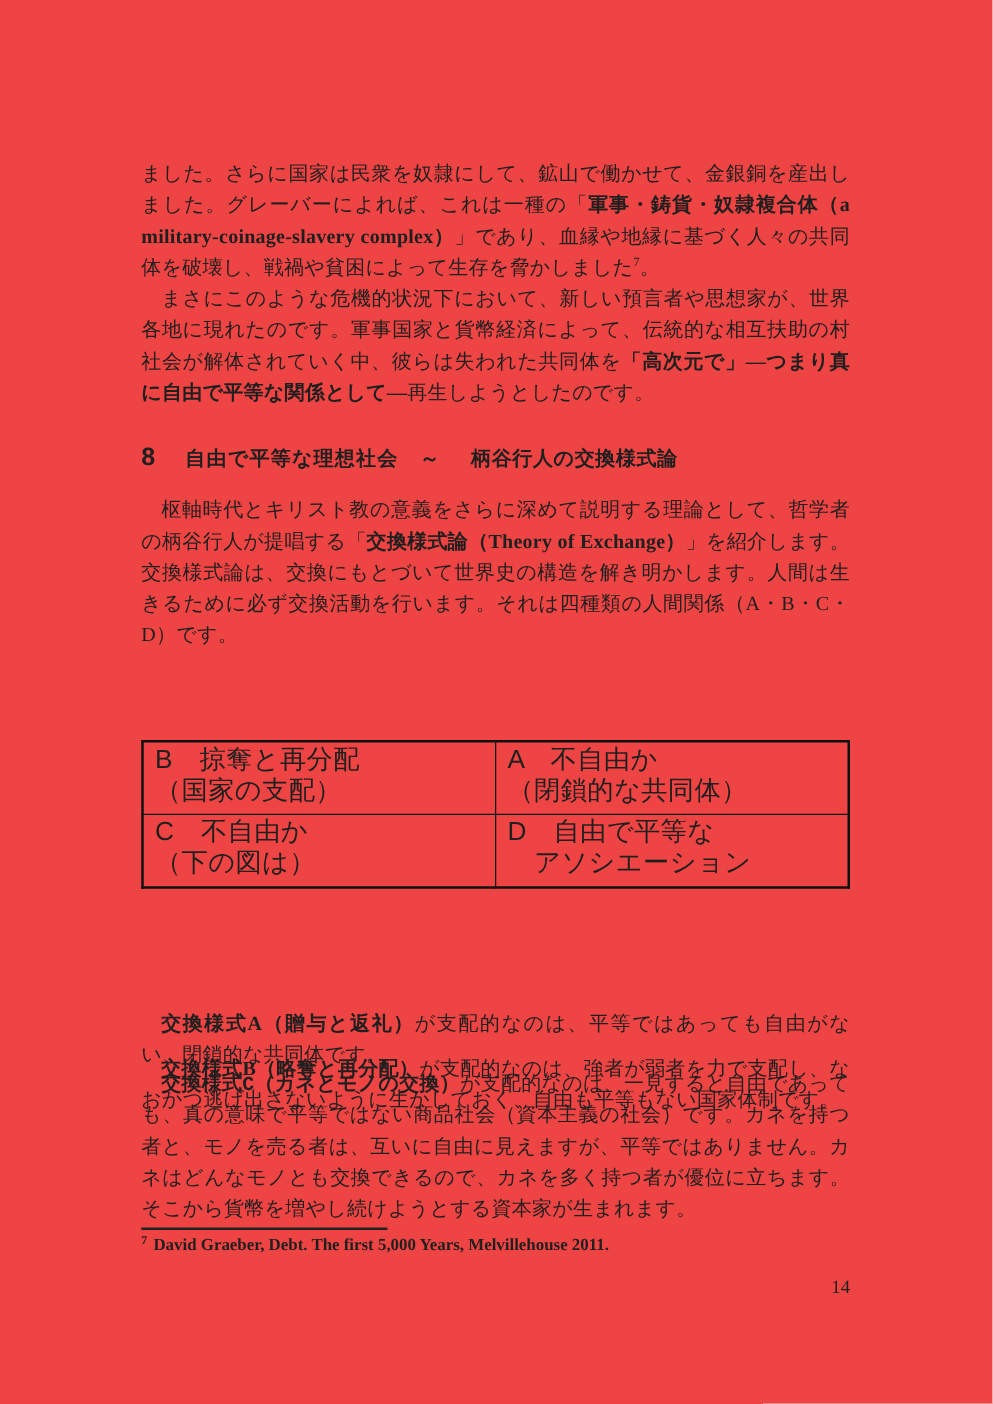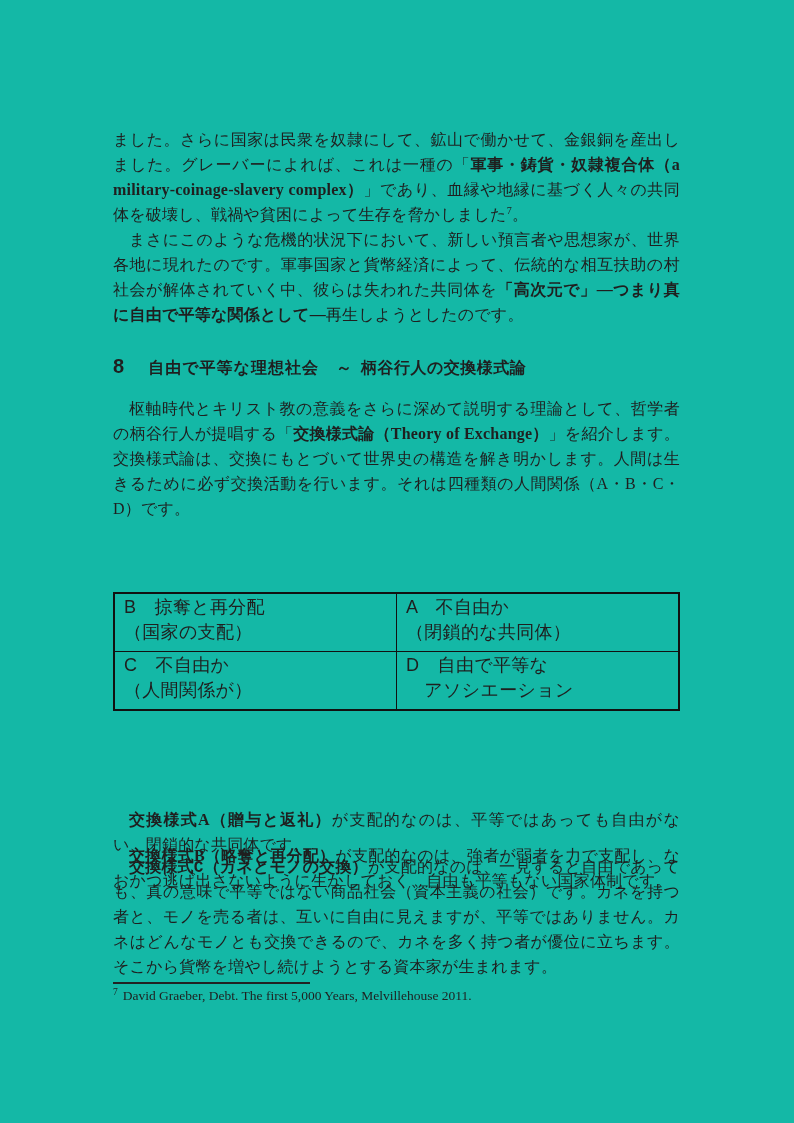--- a/index.html
+++ b/index.html
@@ -4,21 +4,21 @@
 <style>
   html, body {
     margin: 0;
     padding: 0;
     background: #ffffff;
   }
   .page {
     position: relative;
     width: 794px;
     height: 1123px;
-    background: #14b8a6;
+    background: #ef4444;
     color: #1f1f1f;
     font-family: "Liberation Serif", "DejaVu Serif", serif;
     overflow: hidden;
   }
   p.body {
     position: absolute;
     left: 113px;
     width: 567px;
     margin: 0;
     font-size: 16px;
@@ -47,58 +47,59 @@
     left: 113px;
     top: 351px;
     width: 567px;
     margin: 0;
     font-family: "Liberation Sans", "DejaVu Sans", sans-serif;
     font-weight: bold;
     white-space: nowrap;
   }
   .h-num   { font-size: 20px; margin-right: 24px; }
   .h-title { font-size: 16px; letter-spacing: 1px; }
-  .h-sub   { font-size: 16px; margin-left: 8px; letter-spacing: 0.5px; }
+  .h-sub   { font-size: 16px; margin-left: 24px; letter-spacing: 0.5px; }
 
   table.xtable {
     position: absolute;
     left: 113px;
     top: 592px;
     width: 567px;
     border-collapse: collapse;
     table-layout: fixed;
     border: 2px solid #111;
     font-family: "Liberation Sans", "DejaVu Sans", sans-serif;
   }
   table.xtable td {
     width: 50%;
     height: 54px;
     border: 1.5px solid #111;
     vertical-align: top;
     padding: 1px 6px 2px 9px;
-    font-size: 18px;
+    font-size: 21px;
     line-height: 25px;
     letter-spacing: 0.3px;
   }
 
   .footnote {
     position: absolute;
     left: 113px;
     top: 982px;
     width: 567px;
   }
   .fn-rule {
     width: 197px;
     height: 0;
     border-top: 2px solid #222;
     margin-bottom: 3px;
   }
   .fn-text {
     font-size: 13.5px;
     line-height: 18px;
+    font-weight: bold;
   }
   .fn-text sup {
     font-size: 9.5px;
     line-height: 0;
     margin-right: 5px;
   }
   .pageno {
     position: absolute;
     left: 113px;
     top: 1022px;
@@ -129,21 +130,21 @@
         <div>（国家の支配）</div>
       </td>
       <td>
         <div>A　不自由か</div>
         <div>（閉鎖的な共同体）</div>
       </td>
     </tr>
     <tr>
       <td>
         <div>C　不自由か</div>
-        <div>（人間関係が）</div>
+        <div>（下の図は）</div>
       </td>
       <td>
         <div>D　自由で平等な</div>
         <div>　アソシエーション</div>
       </td>
     </tr>
   </tbody>
     </table>
 
 
@@ -151,14 +152,15 @@
 
   <p class="body ind" id="p7"><span class="b">交換様式B（略奪と再分配）</span><span>が支配的なのは、強者が弱者を力で支配し、なおかつ逃げ出さないように生かしておく、自由も平等もない国家体制です。</span></p>
 
   <p class="body ind" id="p8"><span class="b">交換様式C（カネとモノの交換）</span><span>が支配的なのは、一見すると自由であっても、真の意味で平等ではない商品社会（資本主義の社会）です。カネを持つ者と、モノを売る者は、互いに自由に見えますが、平等ではありません。カネはどんなモノとも交換できるので、カネを多く持つ者が優位に立ちます。そこから貨幣を増やし続けようとする資本家が生まれます。</span></p>
 
   <div class="footnote">
     <div class="fn-rule"></div>
     <div class="fn-text"><sup>7</sup><span>David Graeber, Debt. The first 5,000 Years, Melvillehouse 2011.</span></div>
   </div>
 
+  <div class="pageno">14</div>
 
 </div>
 
 </body></html>

